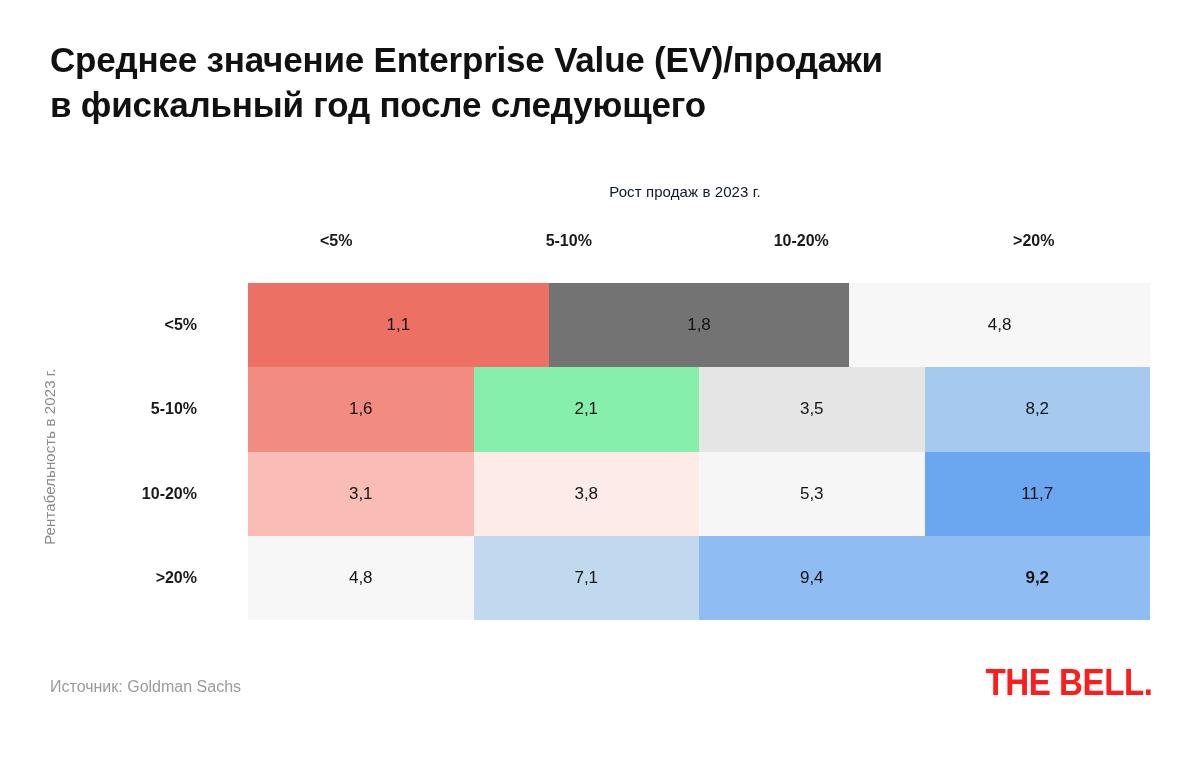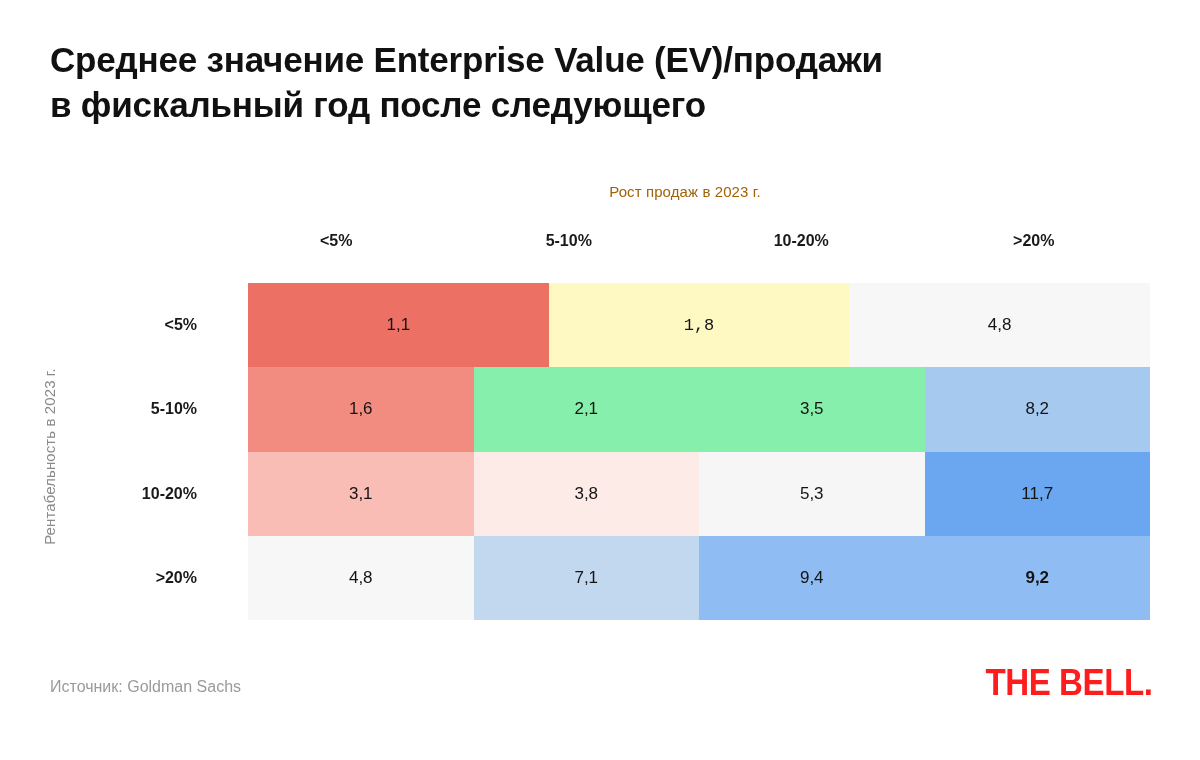--- a/index.html
+++ b/index.html
@@ -48,21 +48,21 @@
     height: 760px;
   }
 
   .col-axis-title {
     position: absolute;
     left: 220px;
     top: 183px;
     width: 930px;
     text-align: center;
     font-size: 15px;
-    color: #a16207;
+    color: #0f172a;
     letter-spacing: 0.1px;
   }
 
   .col-headers {
     position: absolute;
     left: 220px;
     top: 232px;
     width: 930px;
     display: flex;
   }
@@ -182,27 +182,27 @@
     <div class="row-labels">
       <div class="row-label">&lt;5%</div>
       <div class="row-label">5-10%</div>
       <div class="row-label">10-20%</div>
       <div class="row-label">&gt;20%</div>
     </div>
 
     <div class="grid">
       <div class="grid-row">
         <div class="cell" style="background-color: rgb(237, 112, 101);">1,1</div>
-        <div class="cell" style="background-color: #fef9c3; font-family: Liberation Mono, monospace;">1,8</div>
+        <div class="cell" style="background-color: #737373;">1,8</div>
         <div class="cell" style="background-color: rgb(248, 247, 247);">4,8</div>
       </div>
       <div class="grid-row">
         <div class="cell" style="background-color: rgb(242, 139, 128);">1,6</div>
         <div class="cell" style="background-color: #86efac;">2,1</div>
-        <div class="cell" style="background-color: #86efac;">3,5</div>
+        <div class="cell" style="background-color: #e5e5e5;">3,5</div>
         <div class="cell" style="background-color: rgb(166, 201, 240);">8,2</div>
       </div>
       <div class="grid-row">
         <div class="cell" style="background-color: rgb(249, 189, 182);">3,1</div>
         <div class="cell" style="background-color: rgb(253, 235, 232);">3,8</div>
         <div class="cell" style="background-color: rgb(247, 246, 246);">5,3</div>
         <div class="cell" style="background-color: rgb(107, 166, 240);">11,7</div>
       </div>
       <div class="grid-row">
         <div class="cell" style="background-color: rgb(248, 247, 247);">4,8</div>

